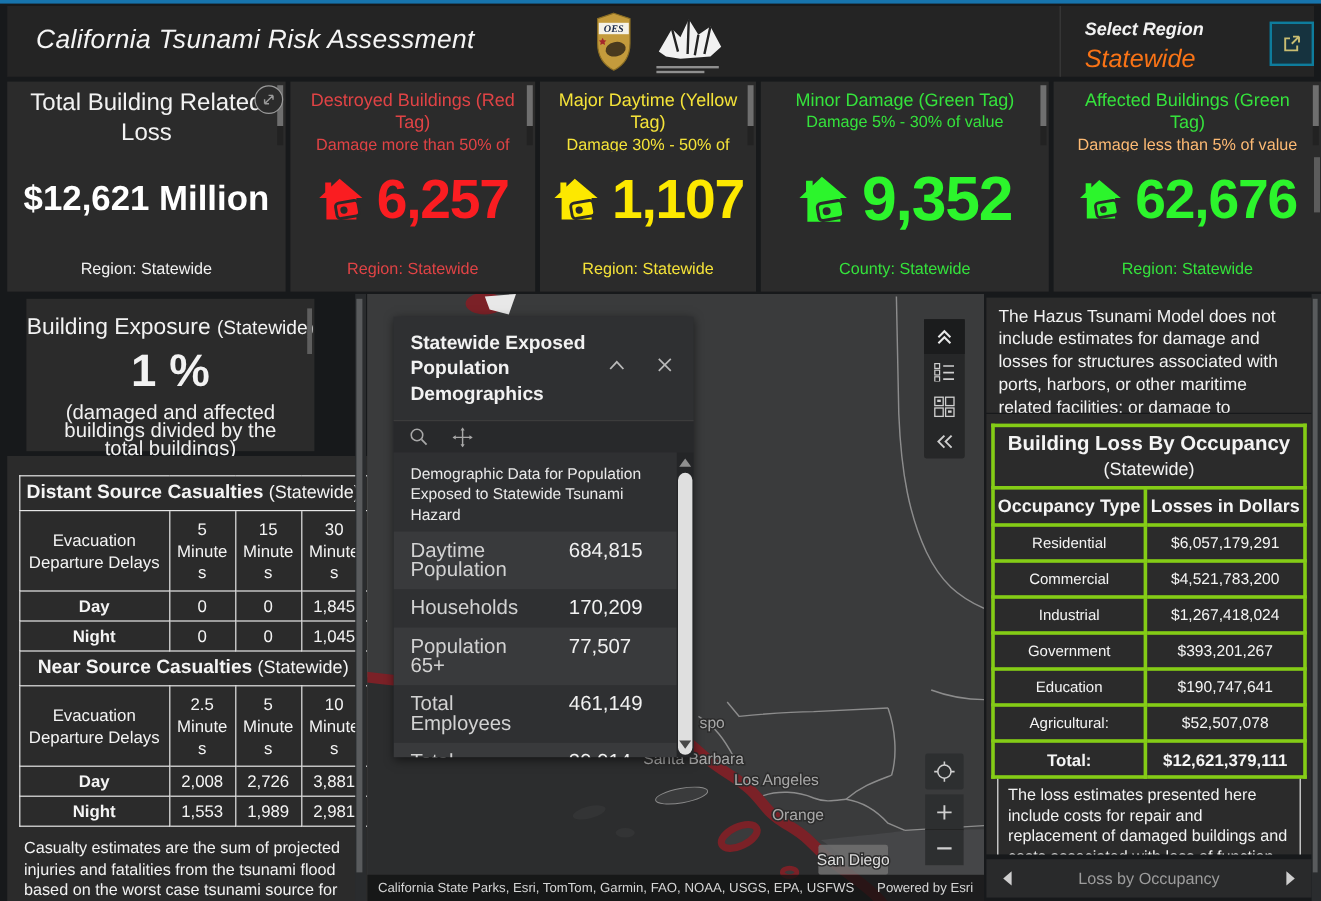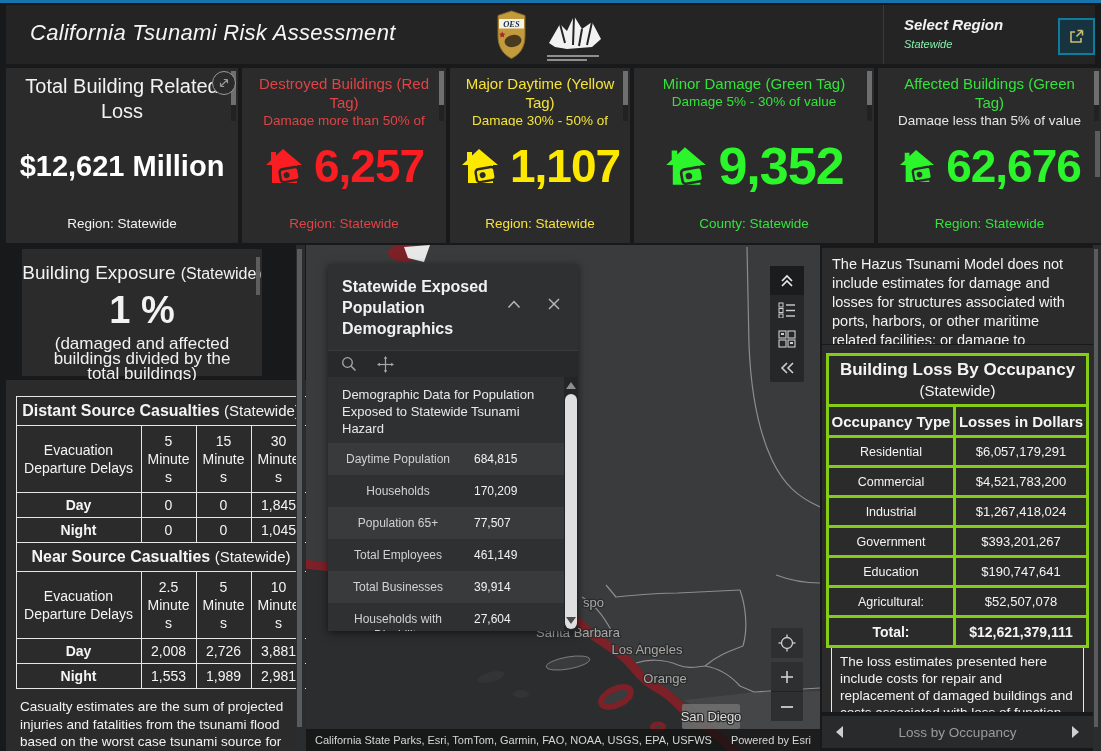--- a/index.html
+++ b/index.html
@@ -12,21 +12,21 @@
   
   .header{position:absolute;left:6px;top:5px;width:1089px;height:59px;background:#242424;font-style:italic;}
   .h-title{position:absolute;left:24px;top:15px;font-size:22px;font-weight:400;color:#f5f5f5;letter-spacing:.3px;}
   .oes-logo{position:absolute;left:490px;top:5px;}
   .cgs-logo{position:absolute;left:541px;top:8px;}
   .cgs-cap{position:absolute;left:541px;top:50px;width:52px;}
   .cgs-cap div{height:2px;background:#8f8f8f;margin-bottom:2px;}
   .h-div{position:absolute;left:877px;top:0;width:1px;height:59px;background:#3a3a3a;}
   .sel-region{position:absolute;left:898px;top:11px;cursor:pointer;}
   .sel-label{font-size:15px;font-weight:700;color:#f2f2f2;}
-  .sel-value{font-size:11px;color:#86efac;margin-top:5px;}
+  .sel-value{font-size:21px;color:#f97316;margin-top:5px;}
   .open-btn{position:absolute;left:1052px;top:13px;width:33px;height:33px;border:2px solid #0e7c9c;
             background:#16333f;display:flex;align-items:center;justify-content:center;cursor:pointer;}
 
   
   .card{position:absolute;top:68px;height:175px;background:#2b2b2b;}
   .card-head{position:relative;height:52px;margin-top:6px;padding:0 14px;overflow:hidden;text-align:center;}
   .card-title{font-size:15px;line-height:19px;}
   .card-title.big{font-size:20px;line-height:25px;}
   .card-sub{font-size:13.5px;line-height:17px;}
   .card-value{position:absolute;left:0;right:0;top:66px;height:64px;display:flex;align-items:center;
@@ -78,21 +78,21 @@
   
   .popup{position:absolute;left:22px;top:19px;width:250px;height:367px;background:#2f3032;
          box-shadow:0 2px 8px rgba(0,0,0,.55);z-index:5;}
   .pp-title{position:absolute;left:14px;top:12px;width:160px;font-size:16px;font-weight:700;line-height:21px;}
   .pp-collapse{position:absolute;left:179px;top:36px;cursor:pointer;}
   .pp-close{position:absolute;left:220px;top:34px;cursor:pointer;font-size:16px;color:#b9b9b9;}
   .pp-tools{position:absolute;left:0;top:86px;right:0;height:26px;background:#28292b;border-top:1px solid #3c3c3c;
             display:flex;align-items:center;gap:20px;padding-left:13px;}
   .pp-body{position:absolute;left:0;top:113px;right:14px;bottom:0;overflow:hidden;}
   .pp-desc{padding:9px 8px 6px 14px;font-size:13px;line-height:17px;color:#e9e9e9;}
-  .pp-row{display:flex;padding:8px 4px 8px 14px;font-size:12px;text-align:center;}
+  .pp-row{display:flex;padding:8px 4px 8px 14px;font-size:17px;}
   .pp-row:nth-child(odd){background:rgba(255,255,255,.05);}
   .pp-row .lab{width:112px;color:#d2d2d2;line-height:16px;}
   .pp-row .val{padding-left:20px;color:#f1f1f1;line-height:16px;}
   .pp-scroll{position:absolute;right:0;top:113px;width:14px;bottom:0;background:#242527;}
   .pp-scroll .thumb{position:absolute;left:1px;top:17px;bottom:2px;width:12px;background:#dfdfdf;border-radius:6px;}
   .tri-up{width:0;height:0;border-left:5px solid transparent;border-right:5px solid transparent;
           border-bottom:7px solid #8f8f8f;margin:5px auto 0;}
   .tri-down{width:0;height:0;border-left:5px solid transparent;border-right:5px solid transparent;
             border-top:7px solid #4a4a4a;position:absolute;bottom:5px;left:1px;}
 
@@ -238,21 +238,21 @@
           </g>
       </svg>
       <span style="font-size:52px;">9,352</span>
     </div>
     <div class="card-foot" style="color: rgb(53, 226, 60);">County: Statewide</div>
   </div>
 
   <div class="card" style="left:878px;width:223px;">
     <div class="card-head">
       <div class="card-title" style="color: rgb(53, 226, 60);">Affected Buildings (Green Tag)</div>
-      <div class="card-sub" style="color: #e5e5e5;">Damage less than 5% of value</div>
+      <div class="card-sub" style="color: #fdba74;">Damage less than 5% of value</div>
     </div>
     <div class="tscroll">
         <div class="thumb"></div>
       </div>
     <div class="cscroll5"></div>
     <div class="card-value" style="color: rgb(44, 245, 44);">
       <svg width="38" height="34" viewBox="0 0 40 36">
         <path d="M19 1 L38 17 h-5 v18 H8 V17 H2 Z M7 4 h5 v7 l-5 4 Z" fill="currentColor"></path>
         <g transform="rotate(-10 26 26)">
             <rect x="16" y="20" width="19" height="13" rx="3" fill="currentColor" stroke="#2b2b2b" stroke-width="2.4"></rect>

